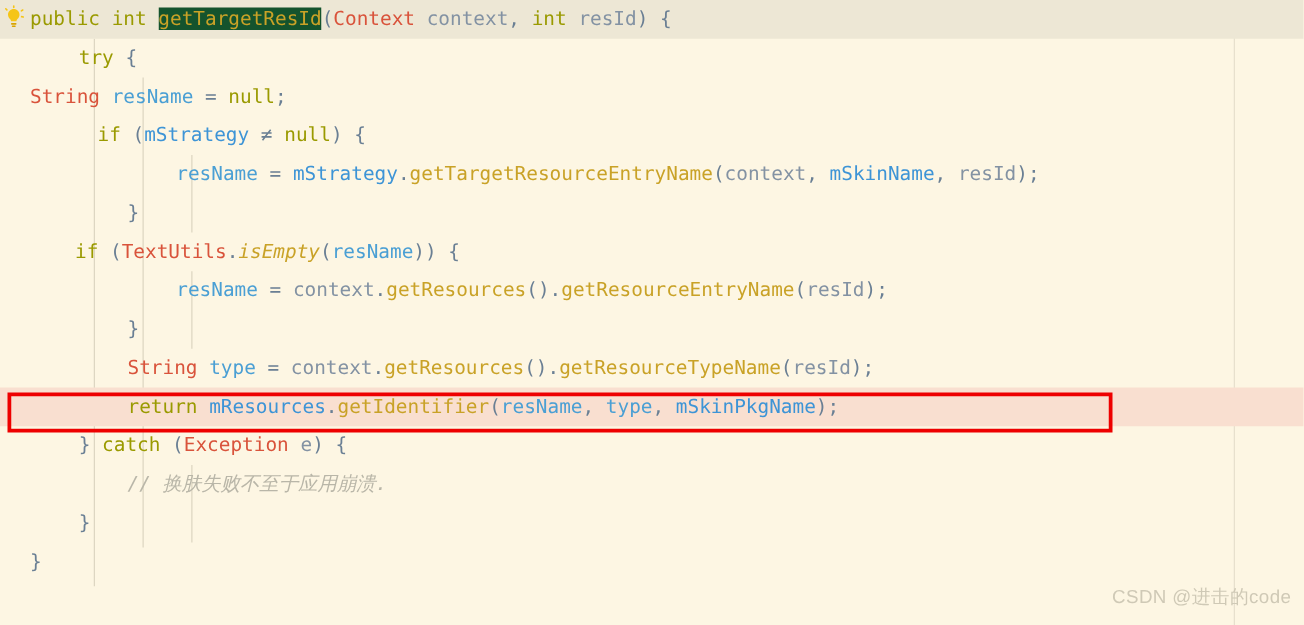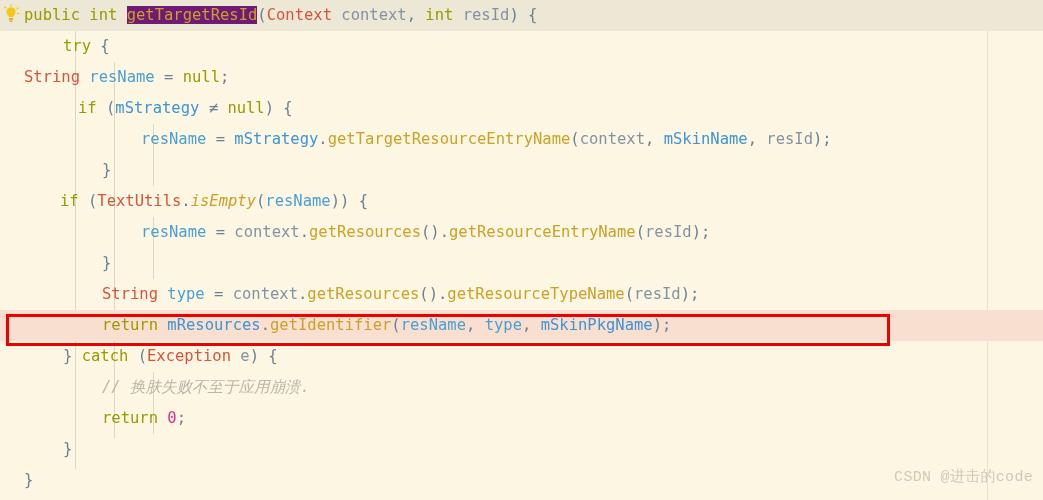--- a/index.html
+++ b/index.html
@@ -90,28 +90,28 @@
   .kw   { color: #9a9a00; }
   .cls  { color: #d9533b; }        
   .mth  { color: #c9a227; }
   .fld  { color: #3d94d6; }        
   .par  { color: #8392a3; }        
   .loc  { color: #4a9fd4; }        
   .pun  { color: #6a7f94; }        
   .num  { color: #e1308f; }        
   .cmt  { color: #b9b6a8; font-style: italic; }
   .ital { font-style: italic; }
-  .hl   { background: #701a75; }   
+  .hl   { background: #14532d; }   
 
   .watermark {
     position: absolute;
     right: 10px;
     bottom: 7px;
     color: #cfc9b6;
-    font-family: Liberation Mono, monospace;
+    font-family: Liberation Sans, sans-serif;
     font-size: 15px;
     letter-spacing: .3px;
     z-index: 8;
     white-space: nowrap;
   }
 </style>
 </head>
 <body>
 
 <div id="editor">
@@ -147,21 +147,20 @@
       <div class="line" style="padding-left: 78px;"><span class="kw">if</span><span class="pun"> (</span><span class="fld">mStrategy</span><span class="pun"> </span><span class="pun">≠</span><span class="pun"> </span><span class="kw">null</span><span class="pun">) {</span></div>
       <div class="line" style="padding-left: 141px;"><span class="loc">resName</span><span class="pun"> = </span><span class="fld">mStrategy</span><span class="pun">.</span><span class="mth">getTargetResourceEntryName</span><span class="pun">(</span><span class="par">context</span><span class="pun">, </span><span class="fld">mSkinName</span><span class="pun">, </span><span class="par">resId</span><span class="pun">);</span></div>
       <div class="line" style="padding-left: 102px;"><span class="pun">}</span></div>
       <div class="line" style="padding-left: 60px;"><span class="kw">if</span><span class="pun"> (</span><span class="cls">TextUtils</span><span class="pun">.</span><span class="mth ital">isEmpty</span><span class="pun">(</span><span class="loc">resName</span><span class="pun">)) {</span></div>
       <div class="line" style="padding-left: 141px;"><span class="loc">resName</span><span class="pun"> = </span><span class="par">context</span><span class="pun">.</span><span class="mth">getResources</span><span class="pun">().</span><span class="mth">getResourceEntryName</span><span class="pun">(</span><span class="par">resId</span><span class="pun">);</span></div>
       <div class="line" style="padding-left: 102px;"><span class="pun">}</span></div>
       <div class="line" style="padding-left: 102px;"><span class="cls">String</span><span class="pun"> </span><span class="loc">type</span><span class="pun"> = </span><span class="par">context</span><span class="pun">.</span><span class="mth">getResources</span><span class="pun">().</span><span class="mth">getResourceTypeName</span><span class="pun">(</span><span class="par">resId</span><span class="pun">);</span></div>
       <div class="line marked" style="padding-left: 102px;"><span class="kw">return</span><span class="pun"> </span><span class="fld">mResources</span><span class="pun">.</span><span class="mth">getIdentifier</span><span class="pun">(</span><span class="loc">resName</span><span class="pun">, </span><span class="loc">type</span><span class="pun">, </span><span class="fld">mSkinPkgName</span><span class="pun">);</span></div>
       <div class="line" style="padding-left: 63px;"><span class="pun">} </span><span class="kw">catch</span><span class="pun"> (</span><span class="cls">Exception</span><span class="pun"> </span><span class="par">e</span><span class="pun">) {</span></div>
       <div class="line" style="padding-left: 102px;"><span class="cmt">// 换肤失败不至于应用崩溃.</span></div>
-      <div class="line" style="padding-left: 102px;"><span class="kw">return</span><span class="pun"> </span><span class="num">0</span><span class="pun">;</span></div>
       <div class="line" style="padding-left: 63px;"><span class="pun">}</span></div>
       <div class="line" style="padding-left: 24px;"><span class="pun">}</span></div>
     </div>
 
   <div class="redbox"></div>
 
   <div class="watermark">CSDN @进击的code</div>
 </div>
 
 </body></html>

